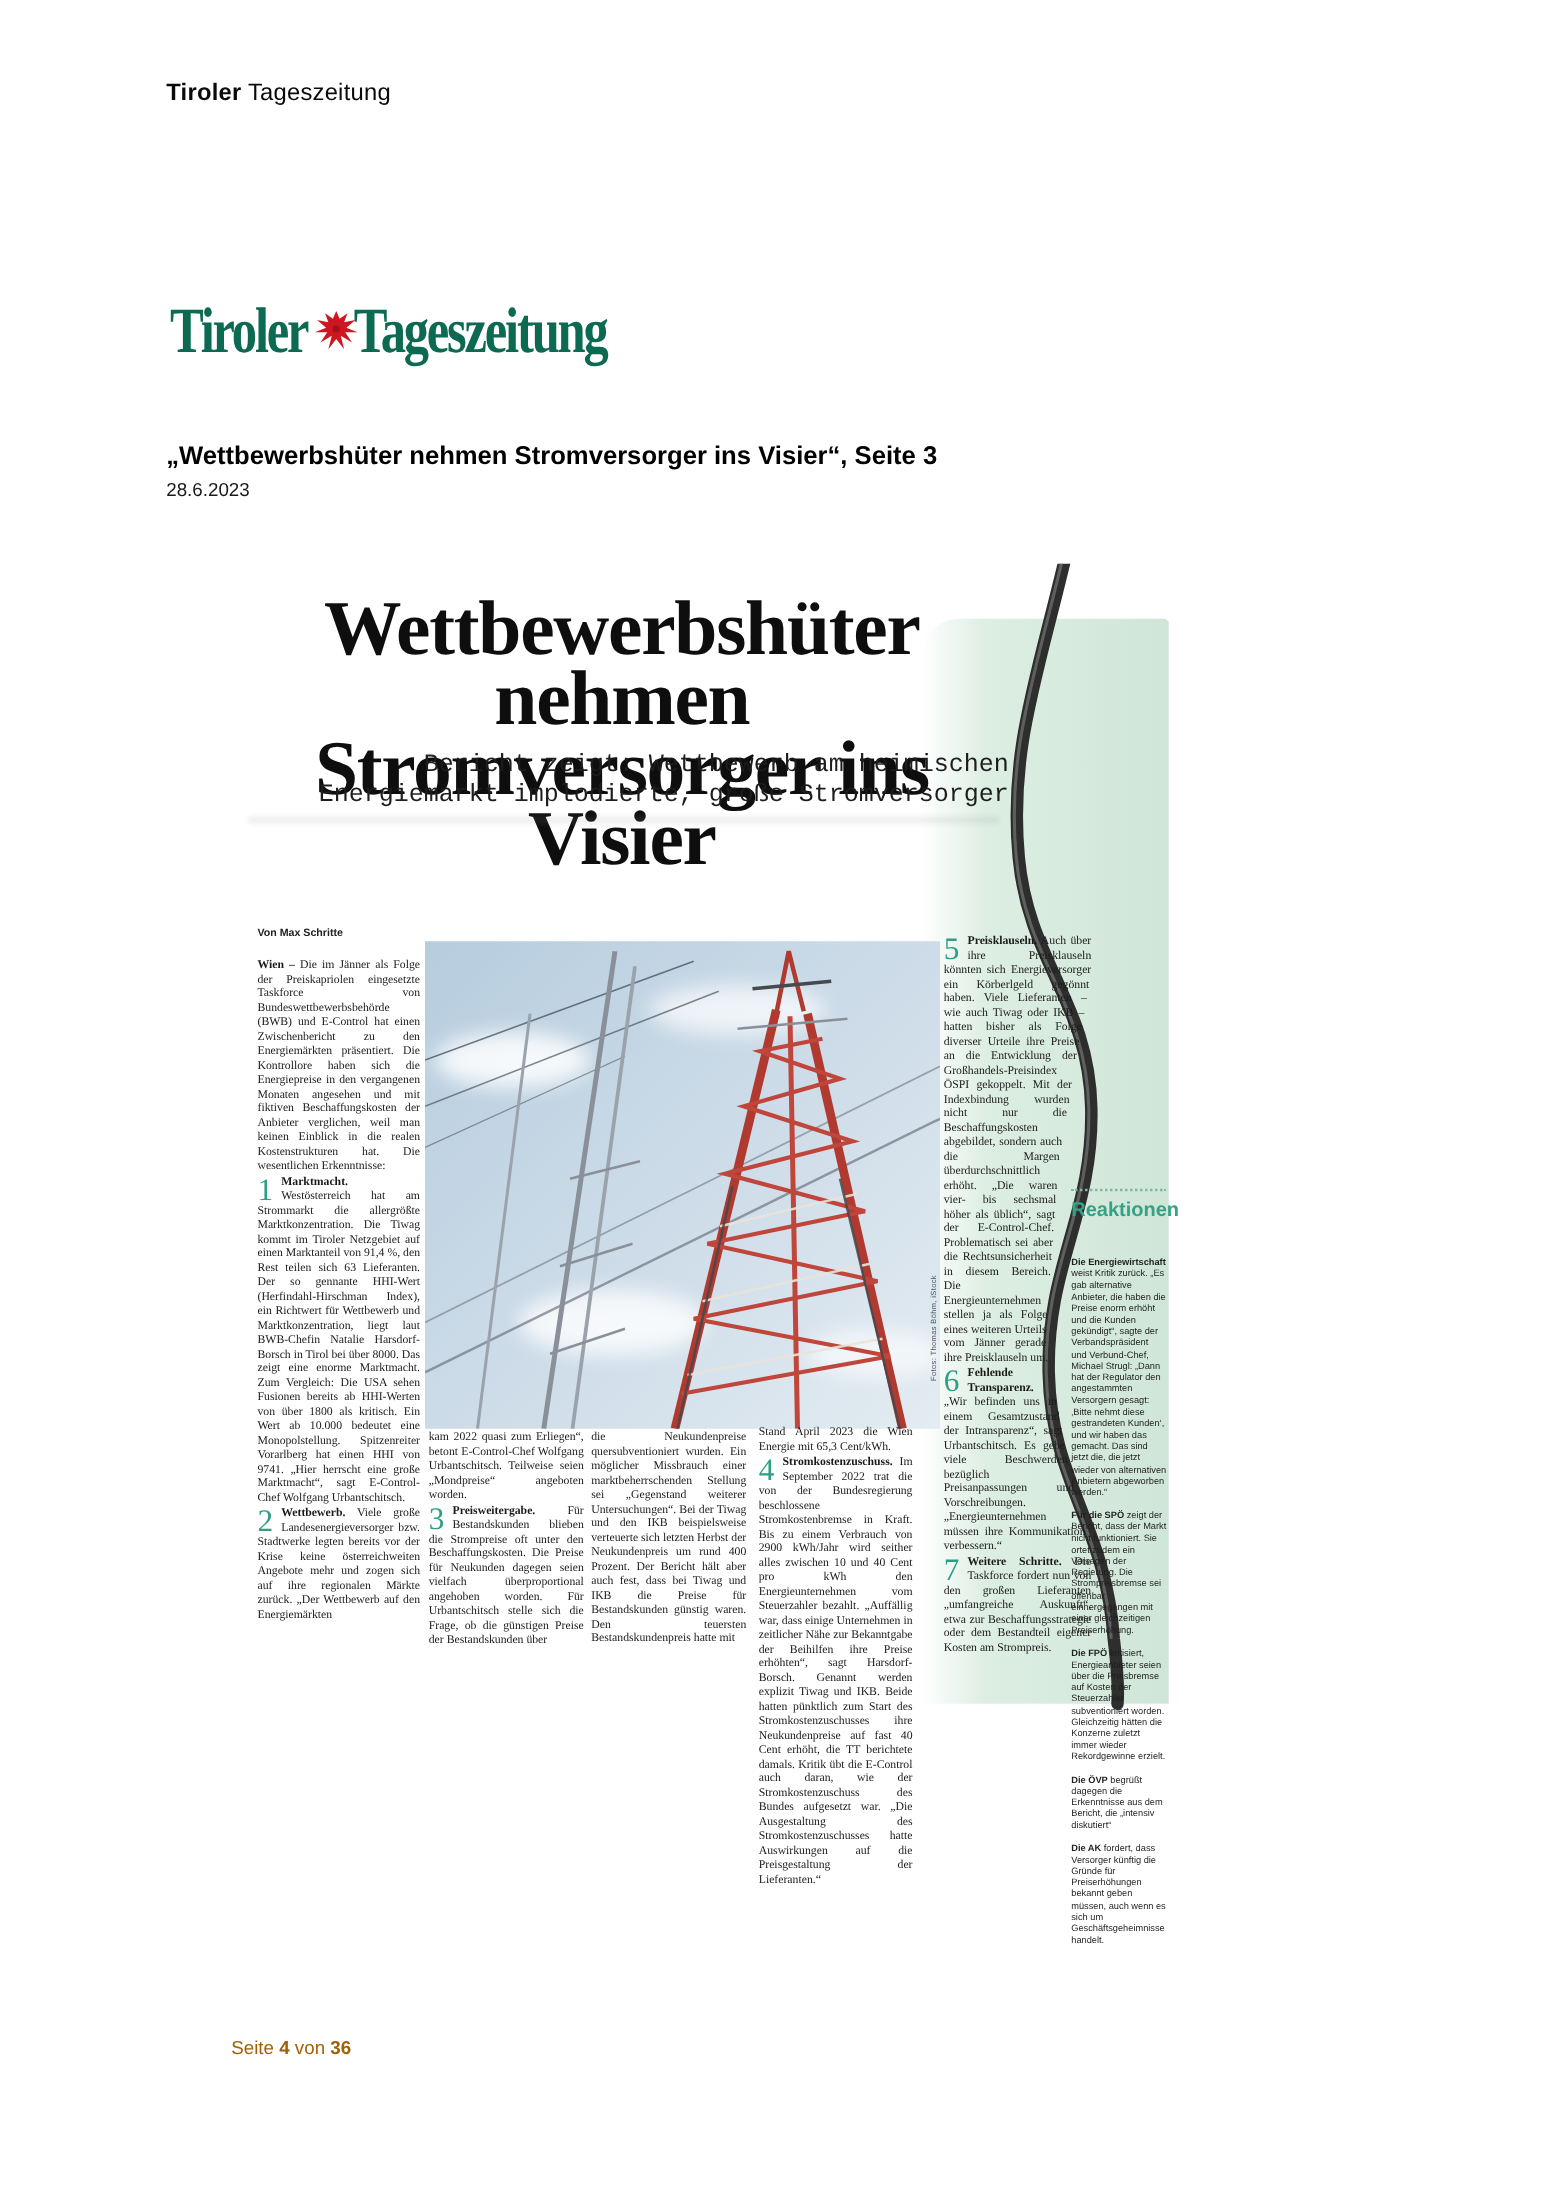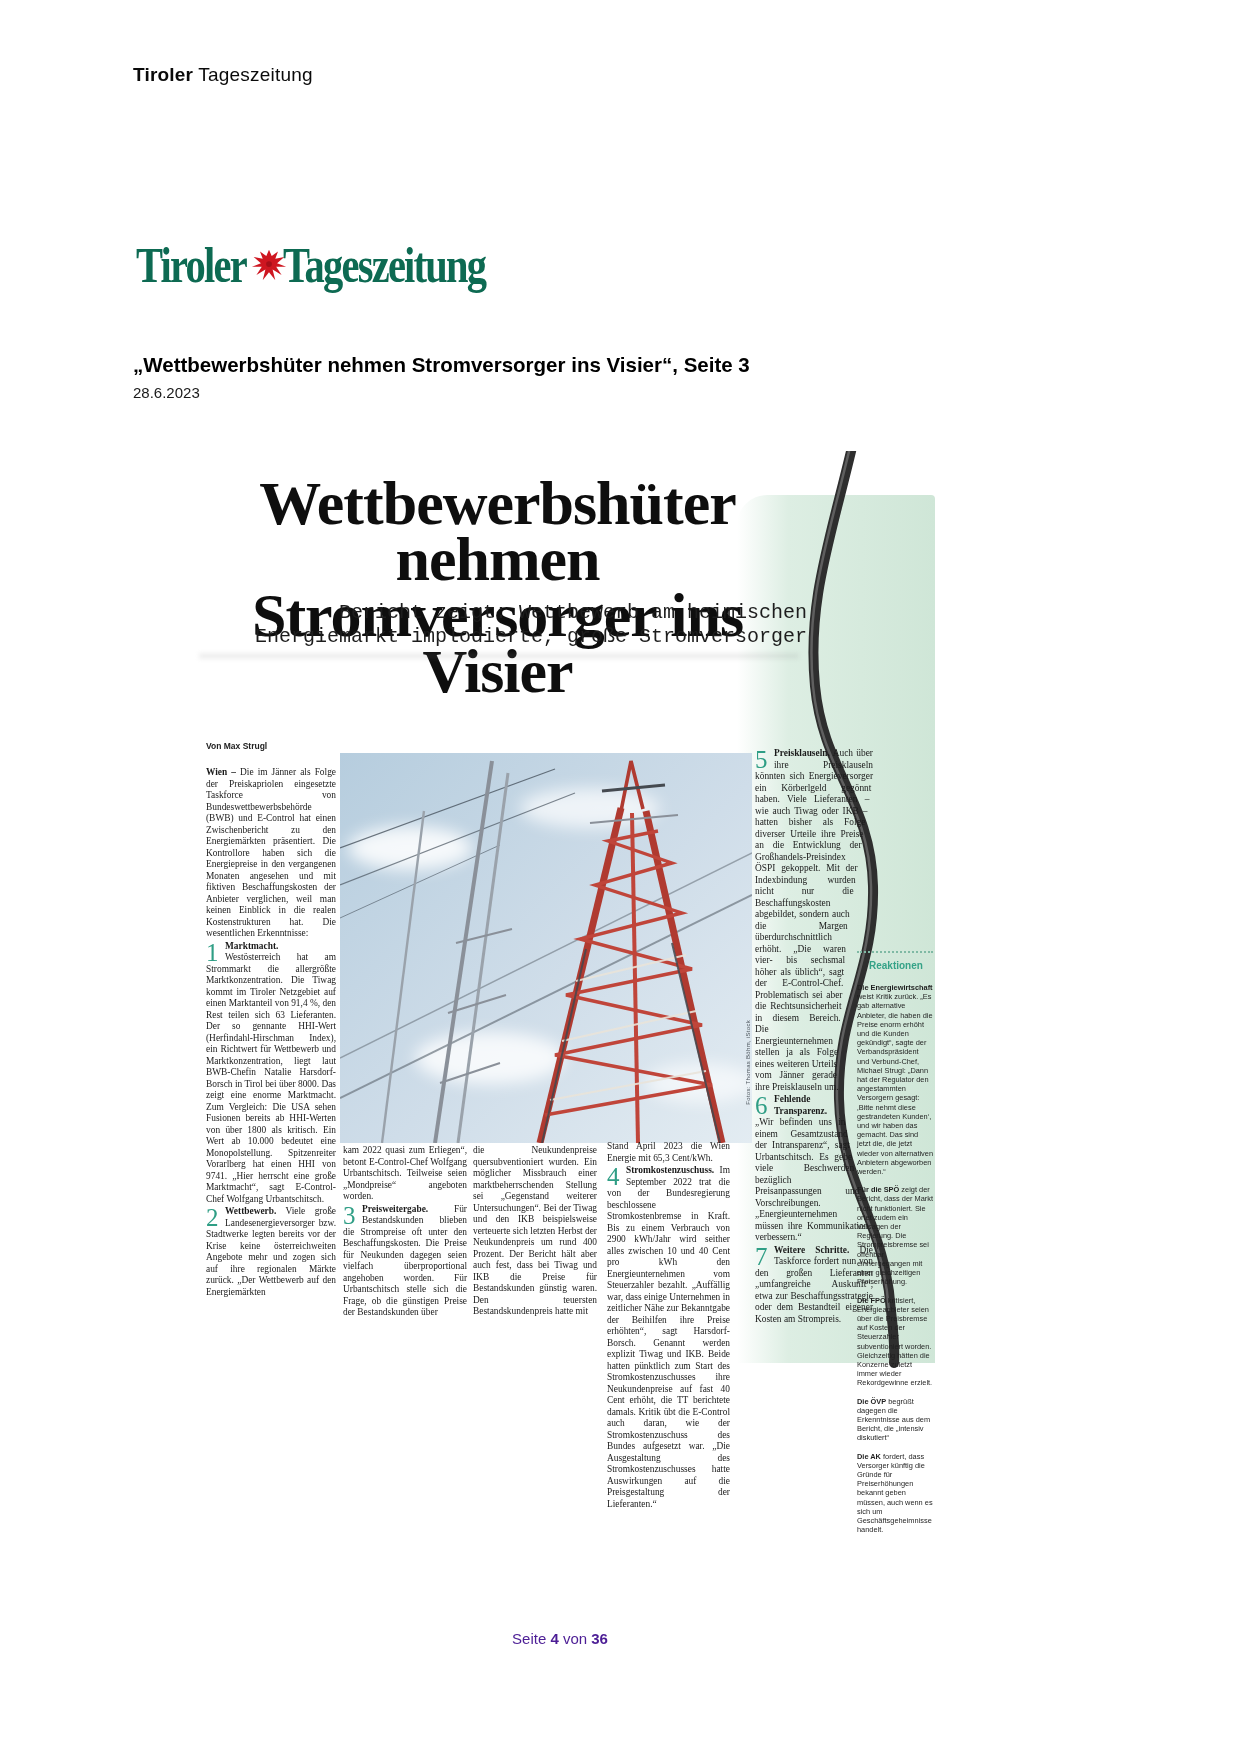--- a/index.html
+++ b/index.html
@@ -82,26 +82,26 @@
   }
   .photo-credit{
     position:absolute;right:1px;bottom:38px;
     writing-mode:vertical-rl;transform:rotate(180deg);
     font-size:6px;color:#4c555c;letter-spacing:.3px;
   }
 
   
   .sidebox{position:absolute;left:672px;top:496px;width:76px;}
   .dotline{border-top:2px dotted #7fb9a4;width:100%;margin-bottom:7px;}
-  .side-title{font-size:10px;font-weight:bold;color:#35a287;margin:0 0 12px 0;padding-left:12px;}
+  .side-title{font-size:16px;font-weight:bold;color:#35a287;margin:0 0 27px 0;}
   .side-item{font-size:7.4px;line-height:9.2px;color:#1f1f1f;margin:0 0 9px 0;}
   .side-item b{font-weight:bold;}
 
   
-  .footer{left:185px;top:1630px;width:750px;text-align:center;font-size:15px;color:#4c1d95;}
+  .footer{left:185px;top:1630px;width:750px;text-align:left;font-size:15px;color:#a16207;}
   .footer b{font-weight:bold;}
 </style>
 </head>
 <body>
 
 <div class="abs brand-line">
   <b>Tiroler</b><span> Tageszeitung</span>
 </div>
 
 <div class="abs logo">
@@ -130,21 +130,21 @@
   <div class="clip-headline">
     <div>Wettbewerbshüter nehmen</div>
     <div>Stromversorger ins Visier</div>
   </div>
 
   <div class="clip-subhead">
     <div>Bericht zeigt: Wettbewerb am heimischen Energiemarkt implodierte, große Stromversorger</div>
   </div>
   <div class="subhead-shade"></div>
 
-  <div class="byline">Von Max Strugl</div>
+  <div class="byline">Von Max Schritte</div>
 
   <div class="photo">
     <svg width="412" height="390" viewBox="0 0 412 390">
       <defs>
         <filter id="blur8">
             <feGaussianBlur stdDeviation="8"></feGaussianBlur>
           </filter>
       </defs>
       <g filter="url(#blur8)">
         <ellipse cx="70" cy="95" rx="62" ry="22" fill="#ffffff" opacity=".85"></ellipse>

